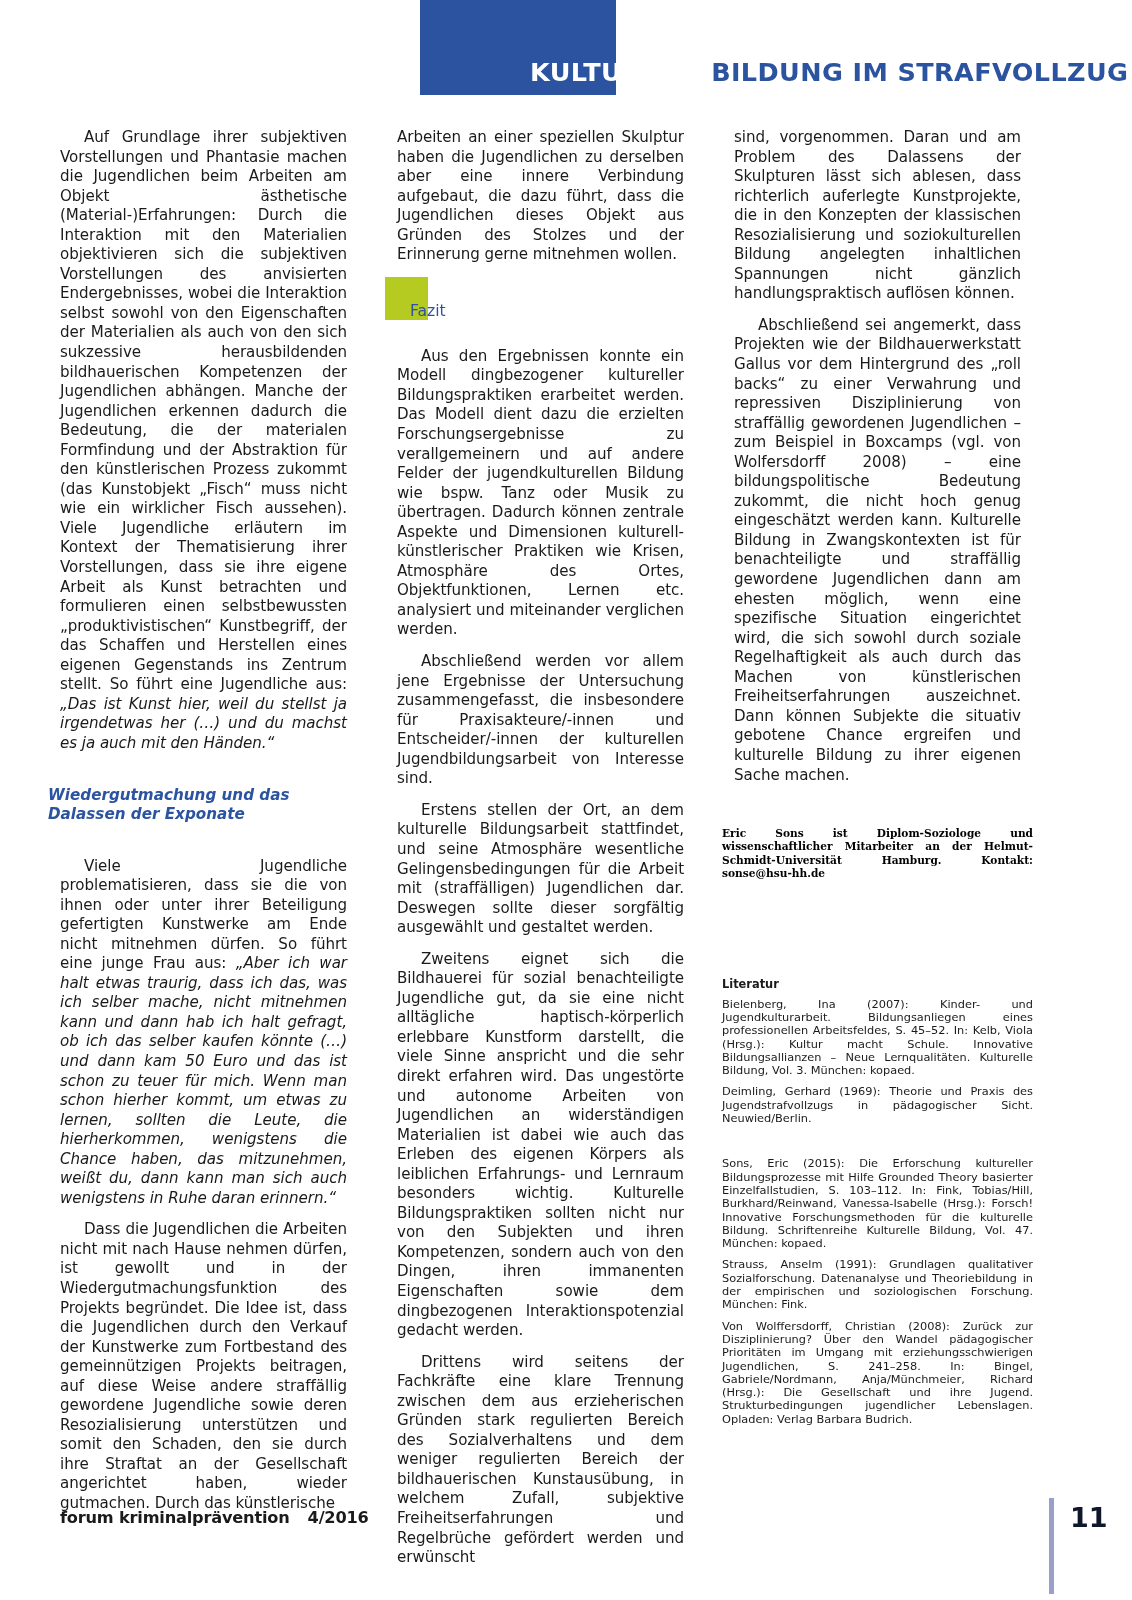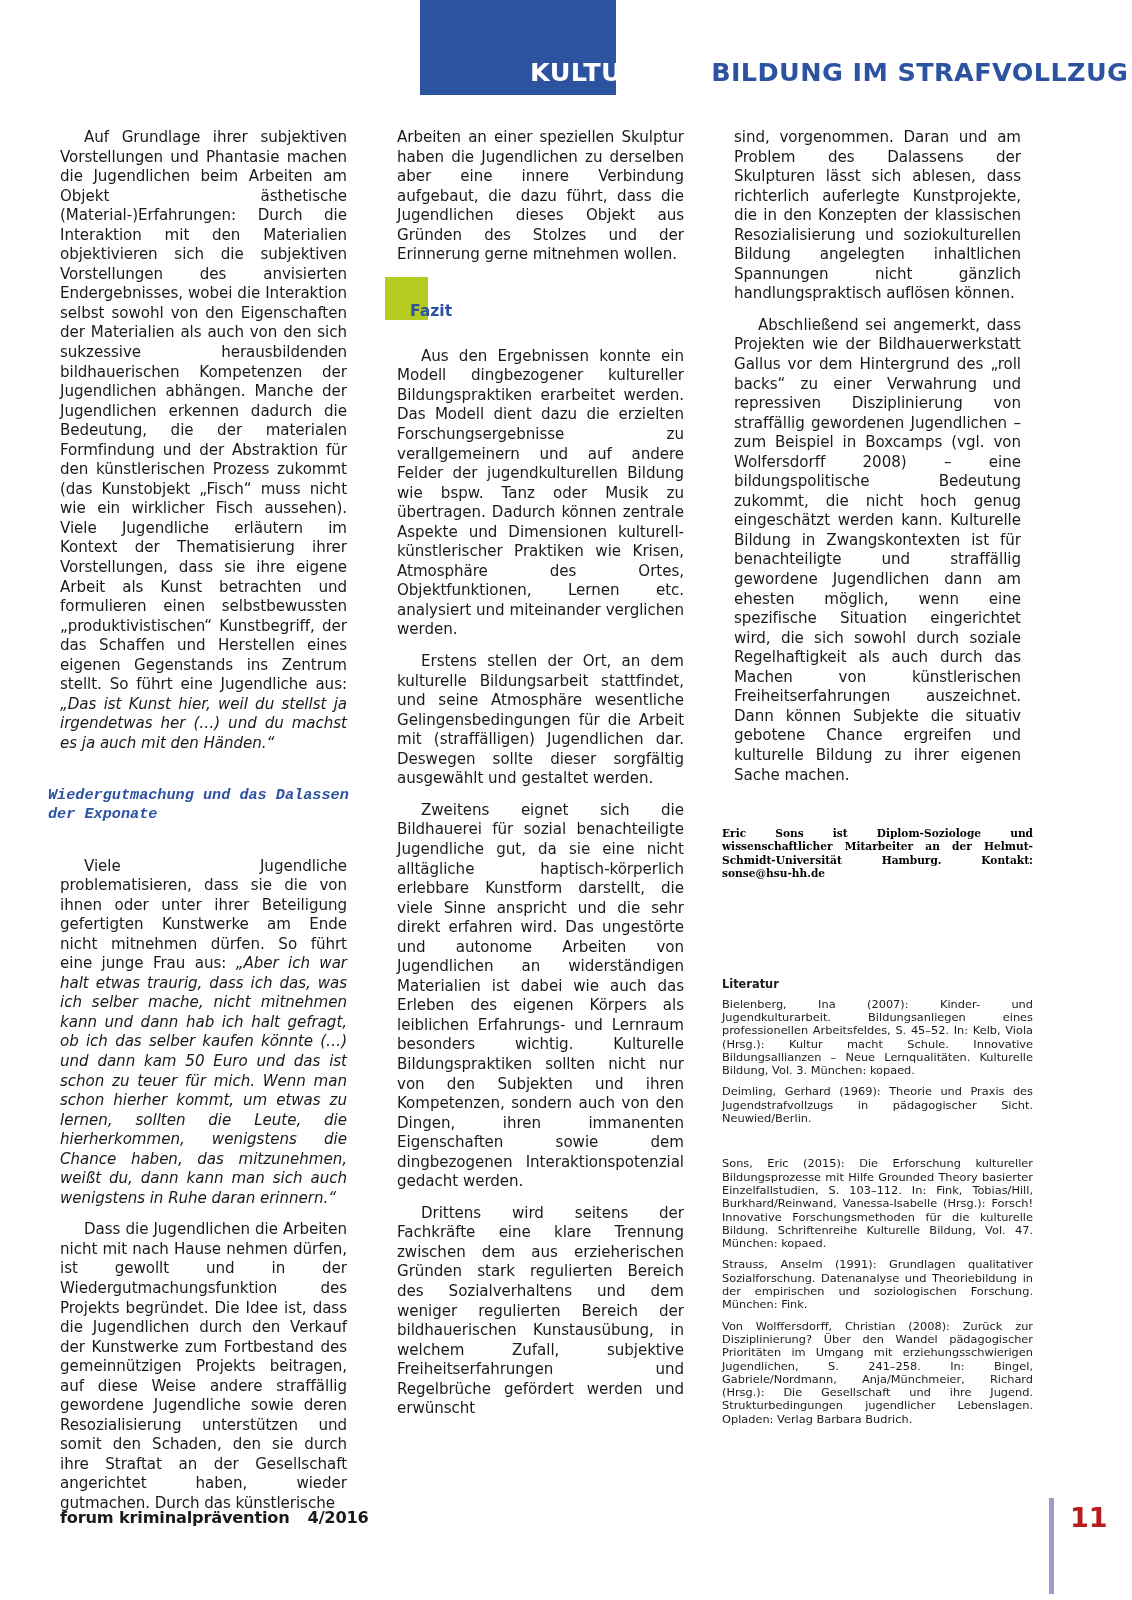--- a/index.html
+++ b/index.html
@@ -82,21 +82,20 @@
   p.body-text i, p.body-text em { font-style: italic; }
 
   h3.subhead {
     margin: 0;
     font-size: 15.2px;
     line-height: 19.5px;
     font-weight: bold;
     font-style: italic;
     color: #2b53a0;
     text-align: left;
-    font-family: Liberation Mono, monospace;
   }
   .gap-before-subhead { height: 20px; }
   .gap-after-subhead { height: 20px; }
 
   
   .fazit-block {
     position: relative;
     height: 58px;
     margin: 0;
   }
@@ -106,21 +105,21 @@
     top: 0;
     width: 43px;
     height: 43px;
     background: #b5cb22;
   }
   .fazit-label {
     position: absolute;
     left: 25px;
     top: 25px;
     font-size: 15.6px;
-    font-weight: bold;
+    font-weight: normal;
     color: #2b53a0;
     line-height: 18px;
   }
 
   
   .author-note {
     margin: 0;
     font-family: "DejaVu Serif", "Liberation Serif", serif;
     font-weight: bold;
     font-size: 10.6px;
@@ -171,21 +170,21 @@
     width: 5px;
     height: 96px;
     background: #9a9ec9;
   }
   .footer-pageno {
     position: absolute;
     left: 1058px;
     top: -6px;
     font-size: 27px;
     font-weight: bold;
-    color: #b91c1c;
+    color: #0f172a;
   }
 </style>
 </head>
 <body>
 
 <div class="page-header">
   <div class="header-bluebox"></div>
   <div class="header-title">
     <span class="kw1">KULTURELLE</span><span class="kw2">BILDUNG IM STRAFVOLLZUG</span>
   </div>
@@ -206,20 +205,21 @@
 
   <div class="col col-2">
     <p class="body-text">Arbeiten an einer speziellen Skulptur haben die Jugendlichen zu derselben aber eine innere Verbindung aufgebaut, die dazu führt, dass die Jugendlichen dieses Objekt aus Gründen des Stolzes und der Erinnerung gerne mitnehmen wollen.</p>
 
     <div class="fazit-block">
       <div class="fazit-square"></div>
       <div class="fazit-label">Fazit</div>
     </div>
 
     <p class="body-text indent">Aus den Ergebnissen konnte ein Modell dingbezogener kultureller Bildungspraktiken erarbeitet werden. Das Modell dient dazu die erzielten Forschungsergebnisse zu verallgemeinern und auf andere Felder der jugendkulturellen Bildung wie bspw. Tanz oder Musik zu übertragen. Dadurch können zentrale Aspekte und Dimensionen kulturell-künstlerischer Praktiken wie Krisen, Atmosphäre des Ortes, Objektfunktionen, Lernen etc. analysiert und miteinander verglichen werden.</p>
+    <p class="body-text indent">Abschließend werden vor allem jene Ergebnisse der Untersuchung zusammengefasst, die insbesondere für Praxisakteure/-innen und Entscheider/-innen der kulturellen Jugendbildungsarbeit von Interesse sind.</p>
     <p class="body-text indent">Erstens stellen der Ort, an dem kulturelle Bildungsarbeit stattfindet, und seine Atmosphäre wesentliche Gelingensbedingungen für die Arbeit mit (straffälligen) Jugendlichen dar. Deswegen sollte dieser sorgfältig ausgewählt und gestaltet werden.</p>
     <p class="body-text indent">Zweitens eignet sich die Bildhauerei für sozial benachteiligte Jugendliche gut, da sie eine nicht alltägliche haptisch-körperlich erlebbare Kunstform darstellt, die viele Sinne anspricht und die sehr direkt erfahren wird. Das ungestörte und autonome Arbeiten von Jugendlichen an widerständigen Materialien ist dabei wie auch das Erleben des eigenen Körpers als leiblichen Erfahrungs- und Lernraum besonders wichtig. Kulturelle Bildungspraktiken sollten nicht nur von den Subjekten und ihren Kompetenzen, sondern auch von den Dingen, ihren immanenten Eigenschaften sowie dem dingbezogenen Interaktionspotenzial gedacht werden.</p>
     <p class="body-text indent">Drittens wird seitens der Fachkräfte eine klare Trennung zwischen dem aus erzieherischen Gründen stark regulierten Bereich des Sozialverhaltens und dem weniger regulierten Bereich der bildhauerischen Kunstausübung, in welchem Zufall, subjektive Freiheitserfahrungen und Regelbrüche gefördert werden und erwünscht</p>
   </div>
 
   <div class="col col-3">
     <p class="body-text">sind, vorgenommen. Daran und am Problem des Dalassens der Skulpturen lässt sich ablesen, dass richterlich auferlegte Kunstprojekte, die in den Konzepten der klassischen Resozialisierung und soziokulturellen Bildung angelegten inhaltlichen Spannungen nicht gänzlich handlungspraktisch auflösen können.</p>
     <p class="body-text indent">Abschließend sei angemerkt, dass Projekten wie der Bildhauerwerkstatt Gallus vor dem Hintergrund des „roll backs“ zu einer Verwahrung und repressiven Disziplinierung von straffällig gewordenen Jugendlichen – zum Beispiel in Boxcamps (vgl. von Wolfersdorff 2008) – eine bildungspolitische Bedeutung zukommt, die nicht hoch genug eingeschätzt werden kann. Kulturelle Bildung in Zwangskontexten ist für benachteiligte und straffällig gewordene Jugendlichen dann am ehesten möglich, wenn eine spezifische Situation eingerichtet wird, die sich sowohl durch soziale Regelhaftigkeit als auch durch das Machen von künstlerischen Freiheitserfahrungen auszeichnet. Dann können Subjekte die situativ gebotene Chance ergreifen und kulturelle Bildung zu ihrer eigenen Sache machen.</p>
 
     <div style="height:30px"></div>

